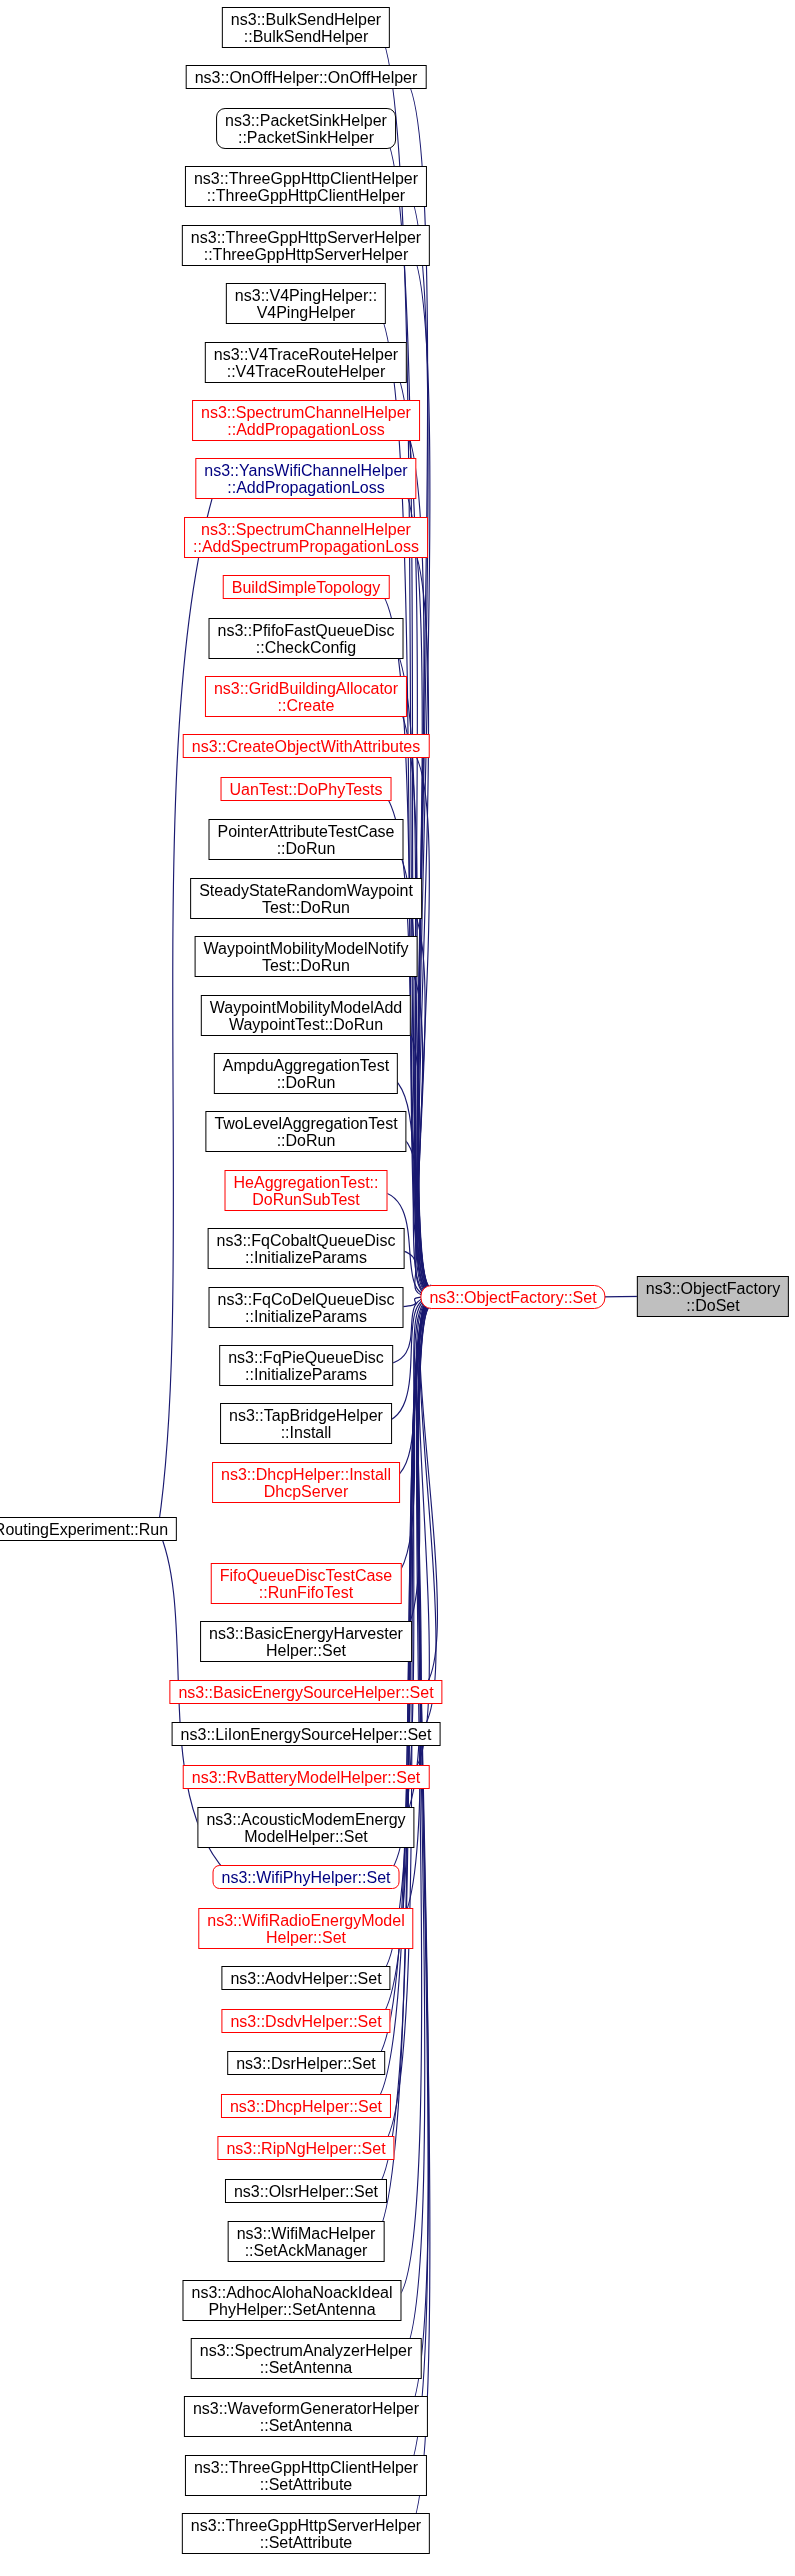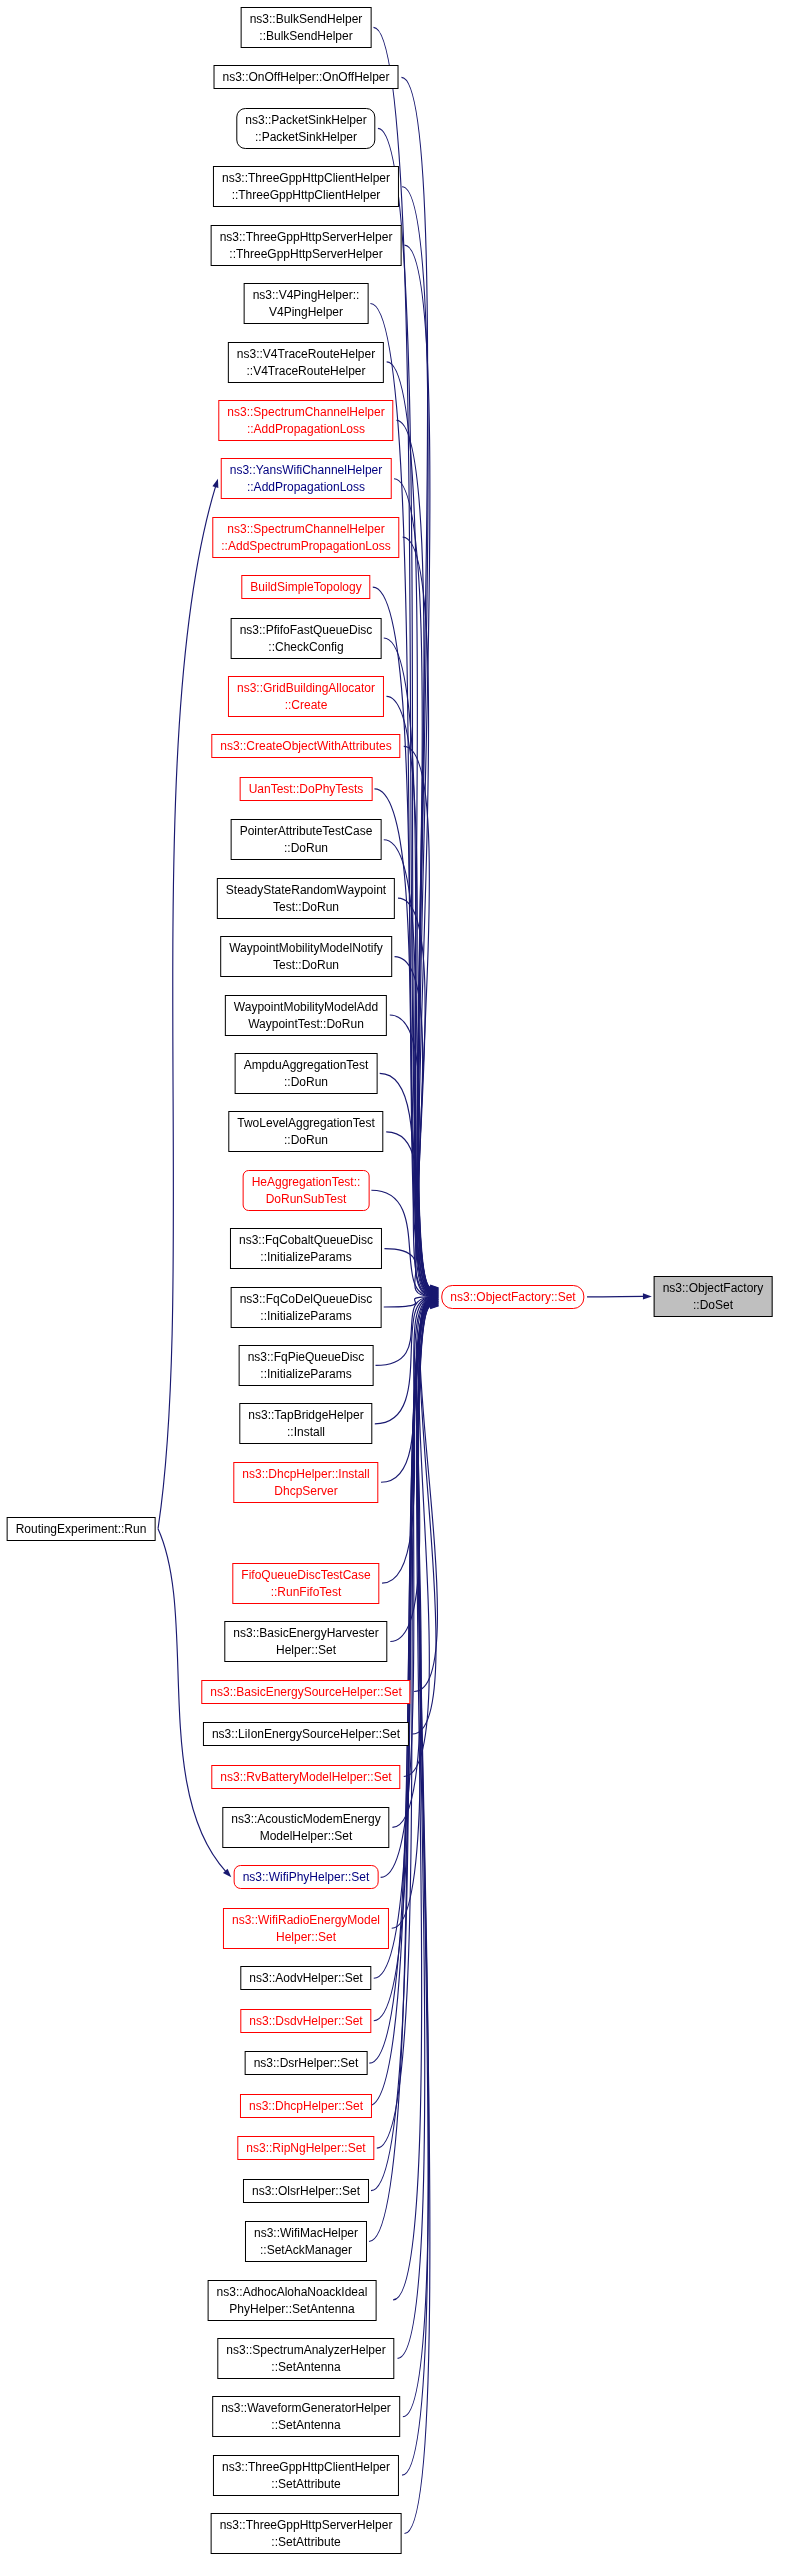--- a/index.html
+++ b/index.html
@@ -28,21 +28,21 @@
     stroke: none;
   }
   .node {
     position: absolute;
     transform: translateX(-50%);
     z-index: 2;
     box-sizing: border-box;
     background: #ffffff;
     border: 0.9px solid var(--node-border, #000000);
     color: var(--node-text, #000000);
-    font-size: 12px;
+    font-size: 16px;
     line-height: 17px;
     padding: 2.7px 8px;
     text-align: center;
     white-space: pre-line;
     cursor: pointer;
   }
   .node.trunc-red  { border-color: var(--truncated-border, #ff0000); color: var(--link-red, #ff0000); }
   .node.trunc-blue { border-color: var(--truncated-border, #ff0000); color: var(--link-blue, #000080); }
   .node.hub        { border-color: var(--truncated-border, #ff0000); color: var(--link-red, #ff0000); }
   .node.target     { background: var(--target-fill, #bfbfbf); border-color: var(--node-border, #000000); color: var(--node-text, #000000); cursor: default; }
@@ -184,21 +184,21 @@
     <div class="node" style="left: 306px; top: 878px;">SteadyStateRandomWaypoint
 Test::DoRun</div>
     <div class="node" style="left: 306px; top: 936px;">WaypointMobilityModelNotify
 Test::DoRun</div>
     <div class="node" style="left: 306px; top: 995px;">WaypointMobilityModelAdd
 WaypointTest::DoRun</div>
     <div class="node" style="left: 306px; top: 1053px;">AmpduAggregationTest
 ::DoRun</div>
     <div class="node" style="left: 306px; top: 1111px;">TwoLevelAggregationTest
 ::DoRun</div>
-    <div class="node trunc-red" style="left: 306px; top: 1170px; border-radius: 6px;">HeAggregationTest::
+    <div class="node trunc-red" style="left: 306px; top: 1170px;">HeAggregationTest::
 DoRunSubTest</div>
     <div class="node" style="left: 306px; top: 1228px;">ns3::FqCobaltQueueDisc
 ::InitializeParams</div>
     <div class="node" style="left: 306px; top: 1287px;">ns3::FqCoDelQueueDisc
 ::InitializeParams</div>
     <div class="node" style="left: 306px; top: 1345px;">ns3::FqPieQueueDisc
 ::InitializeParams</div>
     <div class="node" style="left: 306px; top: 1403px;">ns3::TapBridgeHelper
 ::Install</div>
     <div class="node trunc-red" style="left: 306px; top: 1462px;">ns3::DhcpHelper::Install

